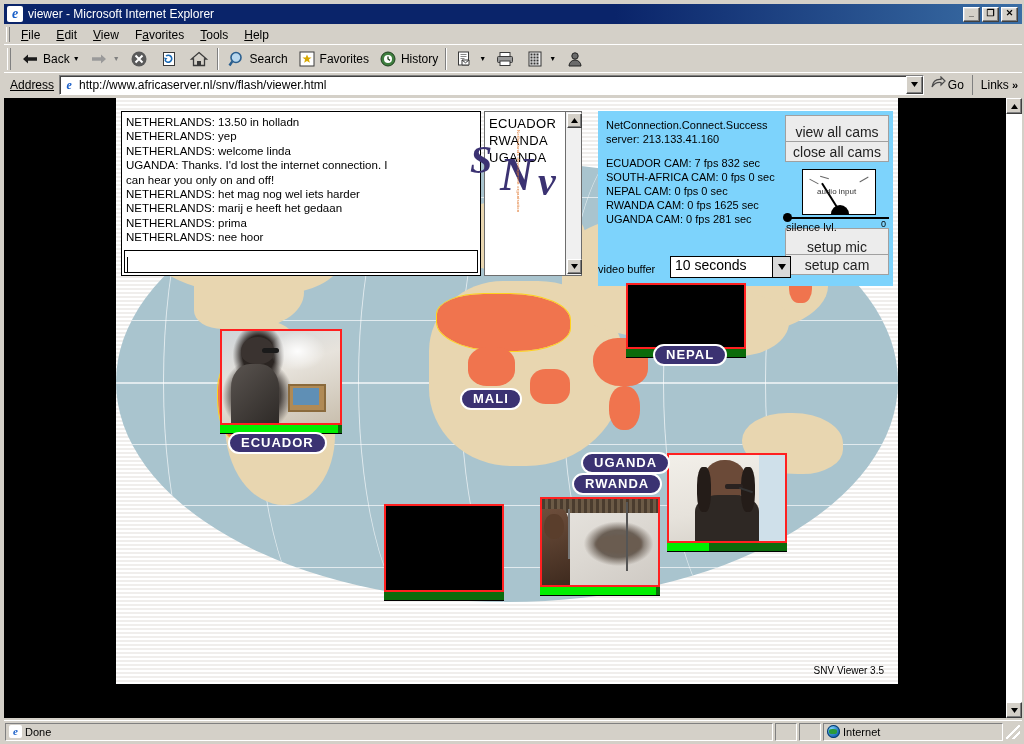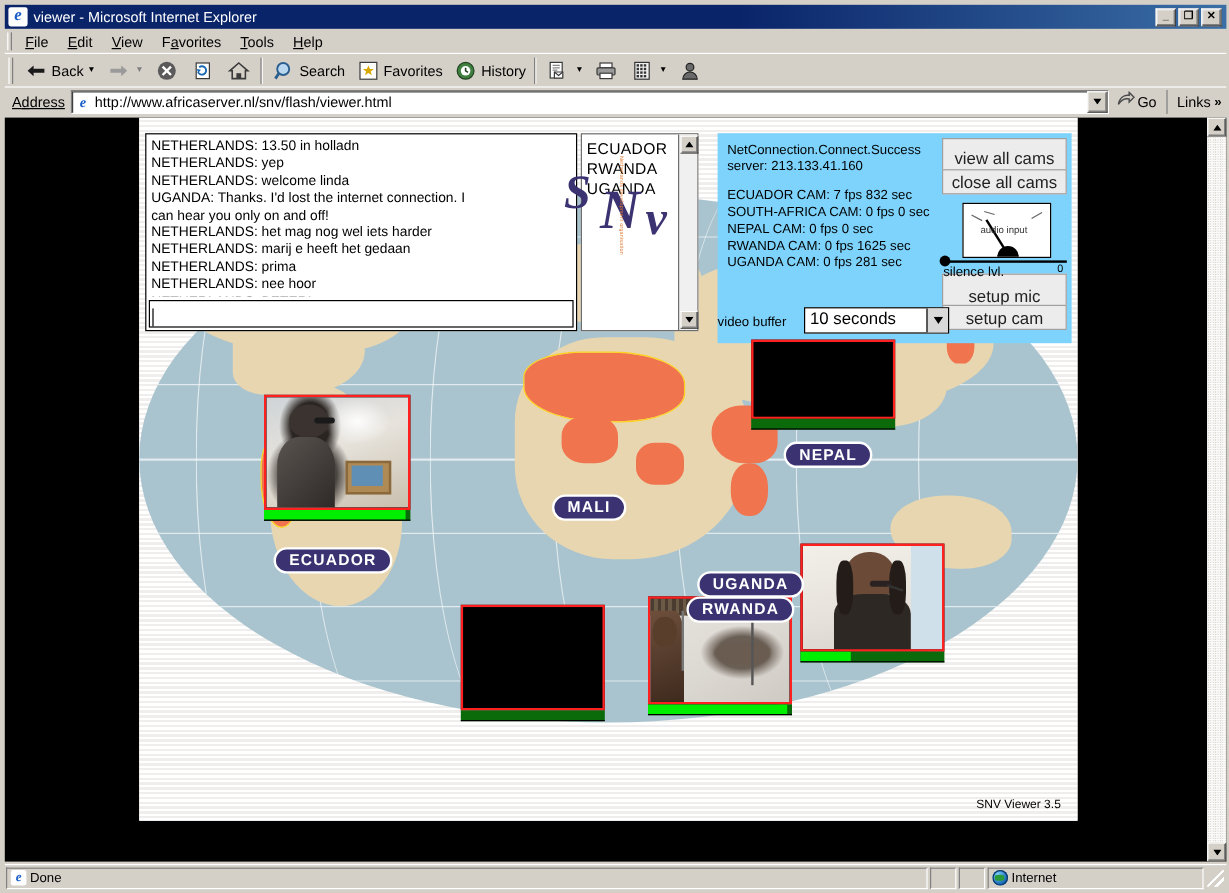--- a/index.html
+++ b/index.html
@@ -307,21 +307,20 @@
 
   
   .pill {
     position: absolute;
     background: #3b3272; color: #fff;
     border: 2px solid #fff; border-radius: 11px;
     font-size: 13px; font-weight: bold; letter-spacing: 1px;
     padding: 1px 11px 2px; white-space: nowrap;
     font-family: "Liberation Sans", sans-serif;
     line-height: 15px;
-    margin-top: 24px;
   }
 
   #viewer-ver {
     position: absolute; right: 14px; bottom: 8px;
     font-size: 10px; color: #000;
   }
 
   
   #statusbar {
     position: absolute; left: 2px; top: 718px; width: 1018px; height: 22px;

